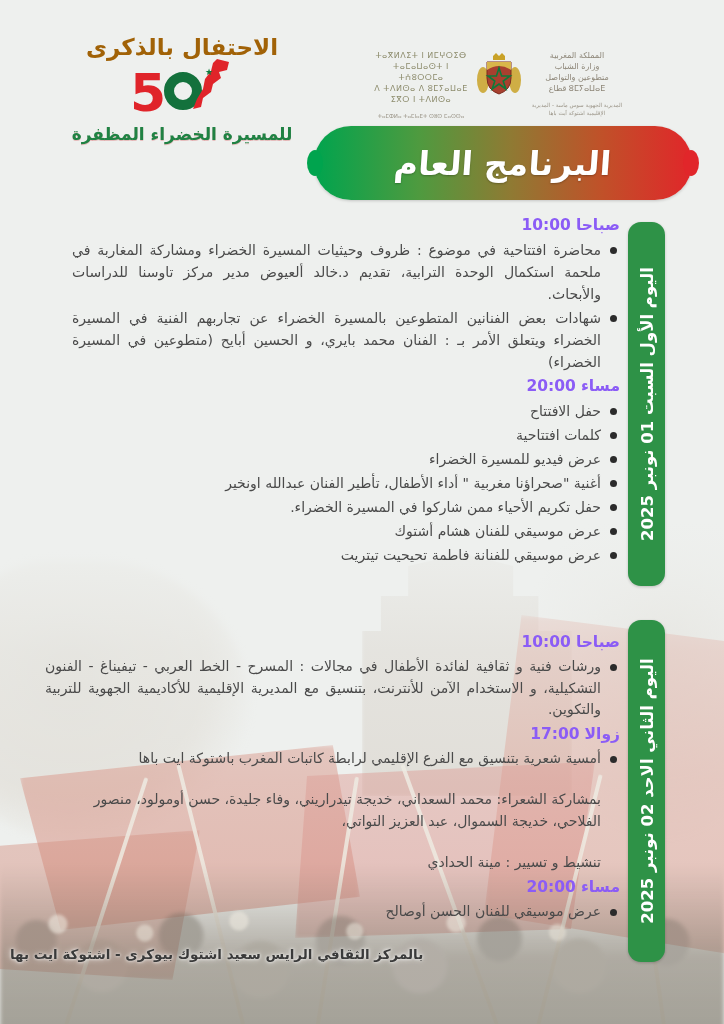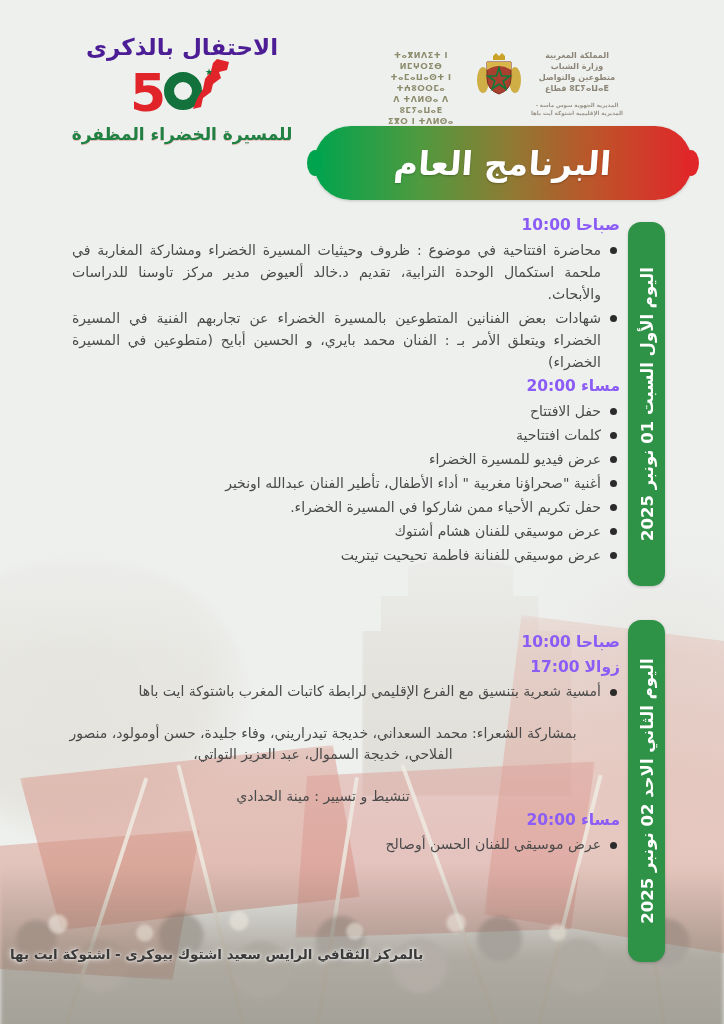--- a/index.html
+++ b/index.html
@@ -54,30 +54,30 @@
       radial-gradient(circle at 33% 45%, #f0eadd 0 9px, transparent 10px),
       radial-gradient(circle at 49% 62%, #ece5d8 0 8px, transparent 9px),
       radial-gradient(circle at 63% 48%, #f1ebdf 0 9px, transparent 10px),
       radial-gradient(circle at 77% 64%, #e8e1d3 0 8px, transparent 9px),
       radial-gradient(circle at 90% 50%, #efe9dc 0 9px, transparent 10px); }
   .ph-fade { left:0; top:0; width:724px; height:504px;
     background:linear-gradient(180deg, #eef0ee 0%, rgba(238,240,238,.88) 7%, rgba(238,240,238,.55) 26%, rgba(238,240,238,.34) 52%, rgba(238,240,238,.22) 78%, rgba(238,240,238,.18) 100%); }
 
   
   .logo-left { position:absolute; left:52px; top:34px; width:260px; text-align:center; }
-  .logo-title { font-size:23px; font-weight:bold; color:#4c1d95; letter-spacing:1px; }
+  .logo-title { font-size:23px; font-weight:bold; color:#a16207; letter-spacing:1px; }
   .logo-50 { margin-top:2px; height:62px; display:flex; align-items:center; justify-content:center; }
   .digit-5 { font-size:52px; line-height:52px; font-weight:bold; color:#e0242a; }
   .digit-0 { display:inline-block; width:38px; height:38px; border:10px solid #13713c; border-radius:50%; margin:0 0 4px -2px; }
   .map-wrap { position:relative; margin:-14px 0 0 -10px; }
   .map-star { position:absolute; left:13px; top:9px; font-size:9px; color:#0f7a3e; }
   .logo-sub { margin-top:0; font-size:17px; font-weight:bold; color:#1f8243; text-shadow:0 1px 0 rgba(209,36,42,.25); }
 
   
-  .gov-header { position:absolute; left:372px; top:50px; width:254px; display:flex; gap:6px; align-items:flex-start; justify-content:center;font-weight:bold; }
+  .gov-header { position:absolute; left:372px; top:50px; width:254px; display:flex; gap:6px; align-items:flex-start; justify-content:center; }
   .gov-col { width:102px; }
   .tif-line { font-size:8px; line-height:11px; color:#8d8c6d; text-align:center; letter-spacing:.5px; }
   .gov-small { margin-top:7px; font-size:5.5px; line-height:8px; color:#9b9588; text-align:center; }
   .ar-line { font-size:8px; line-height:11px; color:#8d8678; text-align:center; }
   .emblem { width:46px; flex:0 0 46px; margin-top:2px; }
 
   
   .main-banner { position:absolute; left:314px; top:126px; width:378px; height:74px;
     background:linear-gradient(90deg, #00a44e 0%, #4f9a3f 28%, #8f7a33 52%, #c05129 76%, #e1262a 100%);
     border-radius:38px; display:flex; align-items:center; justify-content:center;
@@ -96,21 +96,21 @@
     color:#fff; font-size:16.5px; font-weight:bold; }
 
   
   .sched { position:absolute; direction:rtl; color:#4a4a4a; }
   .day1 { left:72px; top:214px; width:548px; }
   .day2 { left:45px; top:631px; width:575px; }
   .time-heading { direction:ltr; text-align:right; color:#8b5cf6; font-weight:bold; font-size:15.5px; line-height:22px; margin-bottom:3px; }
   .time-heading .t { margin-right:5px; }
   .ev { position:relative; padding-right:19px; font-size:14px; line-height:22px; text-align:justify; margin-bottom:2px; }
   .ev::before { content:""; position:absolute; right:3px; top:8px; width:7px; height:7px; border-radius:50%; background:#2b2b2b; }
-  .ev-cont { padding-right:19px; font-size:14px; line-height:22px; text-align:center; margin-bottom:2px;margin-top:20px; }
+  .ev-cont { padding-right:19px; font-size:14px; line-height:22px; text-align:right; margin-bottom:2px;margin-top:20px; }
   .day2 .ev, .day2 .ev-cont { line-height:21.5px; }
 
   
   .footer { position:absolute; left:10px; top:946px; direction:rtl; font-size:13.5px; font-weight:bold; color:#3a3a3a;
     text-shadow:0 0 3px rgba(255,255,255,.95), 0 0 6px rgba(255,255,255,.8); }
 </style>
 </head>
 <body>
 
 <div class="poster">
@@ -202,20 +202,21 @@
     <div class="ev">أغنية "صحراؤنا مغربية " أداء الأطفال، تأطير الفنان عبدالله اونخير</div>
     <div class="ev">حفل تكريم الأحياء ممن شاركوا في المسيرة الخضراء.</div>
     <div class="ev">عرض موسيقي للفنان هشام أشتوك</div>
     <div class="ev">عرض موسيقي للفنانة فاطمة تحيحيت تيتريت</div>
   </div>
 
   <div class="sched day2">
     <div class="time-heading">
       <span class="t">10:00</span><span>صباحا</span>
     </div>
+    <div class="ev">ورشات فنية و ثقافية لفائدة الأطفال في مجالات : المسرح - الخط العربي - تيفيناغ - الفنون التشكيلية، و الاستخدام الآمن للأنترنت، بتنسيق مع المديرية الإقليمية للأكاديمية الجهوية للتربية والتكوين.</div>
     <div class="time-heading">
       <span class="t">17:00</span><span>زوالا</span>
     </div>
     <div class="ev">أمسية شعرية بتنسيق مع الفرع الإقليمي لرابطة كاتبات المغرب باشتوكة ايت باها</div>
     <div class="ev-cont">بمشاركة الشعراء: محمد السعداني، خديجة تيدراريني، وفاء جليدة، حسن أومولود، منصور الفلاحي، خديجة السموال، عبد العزيز التواتي،</div>
     <div class="ev-cont">تنشيط و تسيير : مينة الحدادي</div>
     <div class="time-heading">
       <span class="t">20:00</span><span>مساء</span>
     </div>
     <div class="ev">عرض موسيقي للفنان الحسن أوصالح</div>

